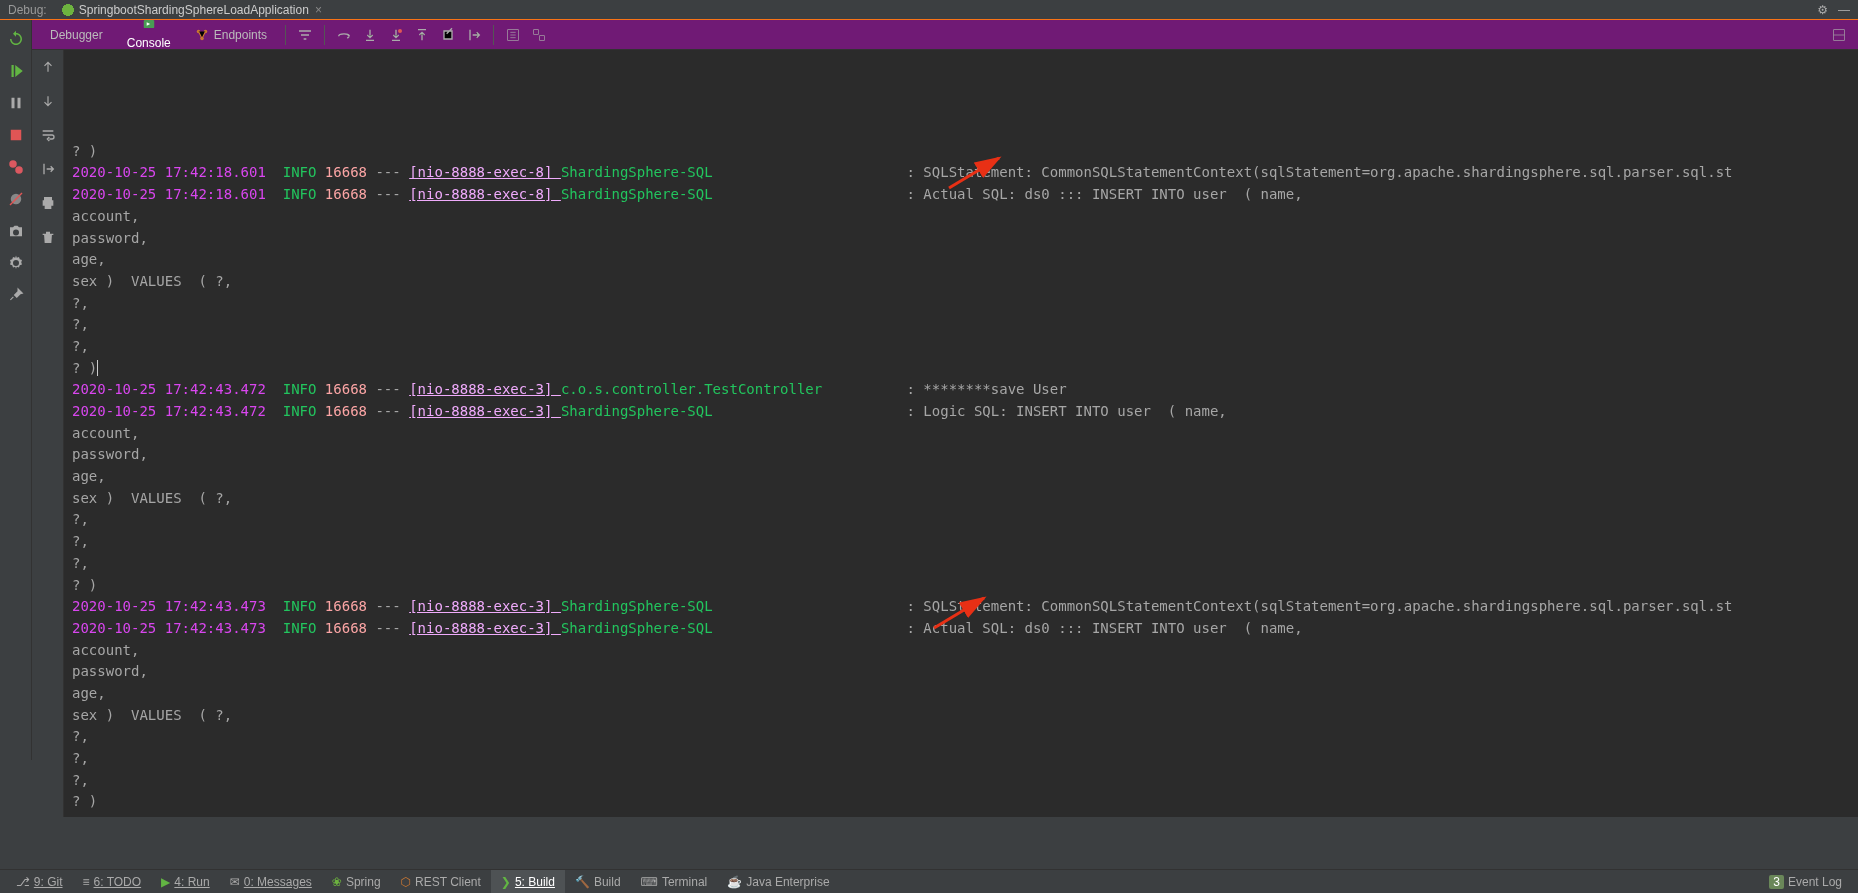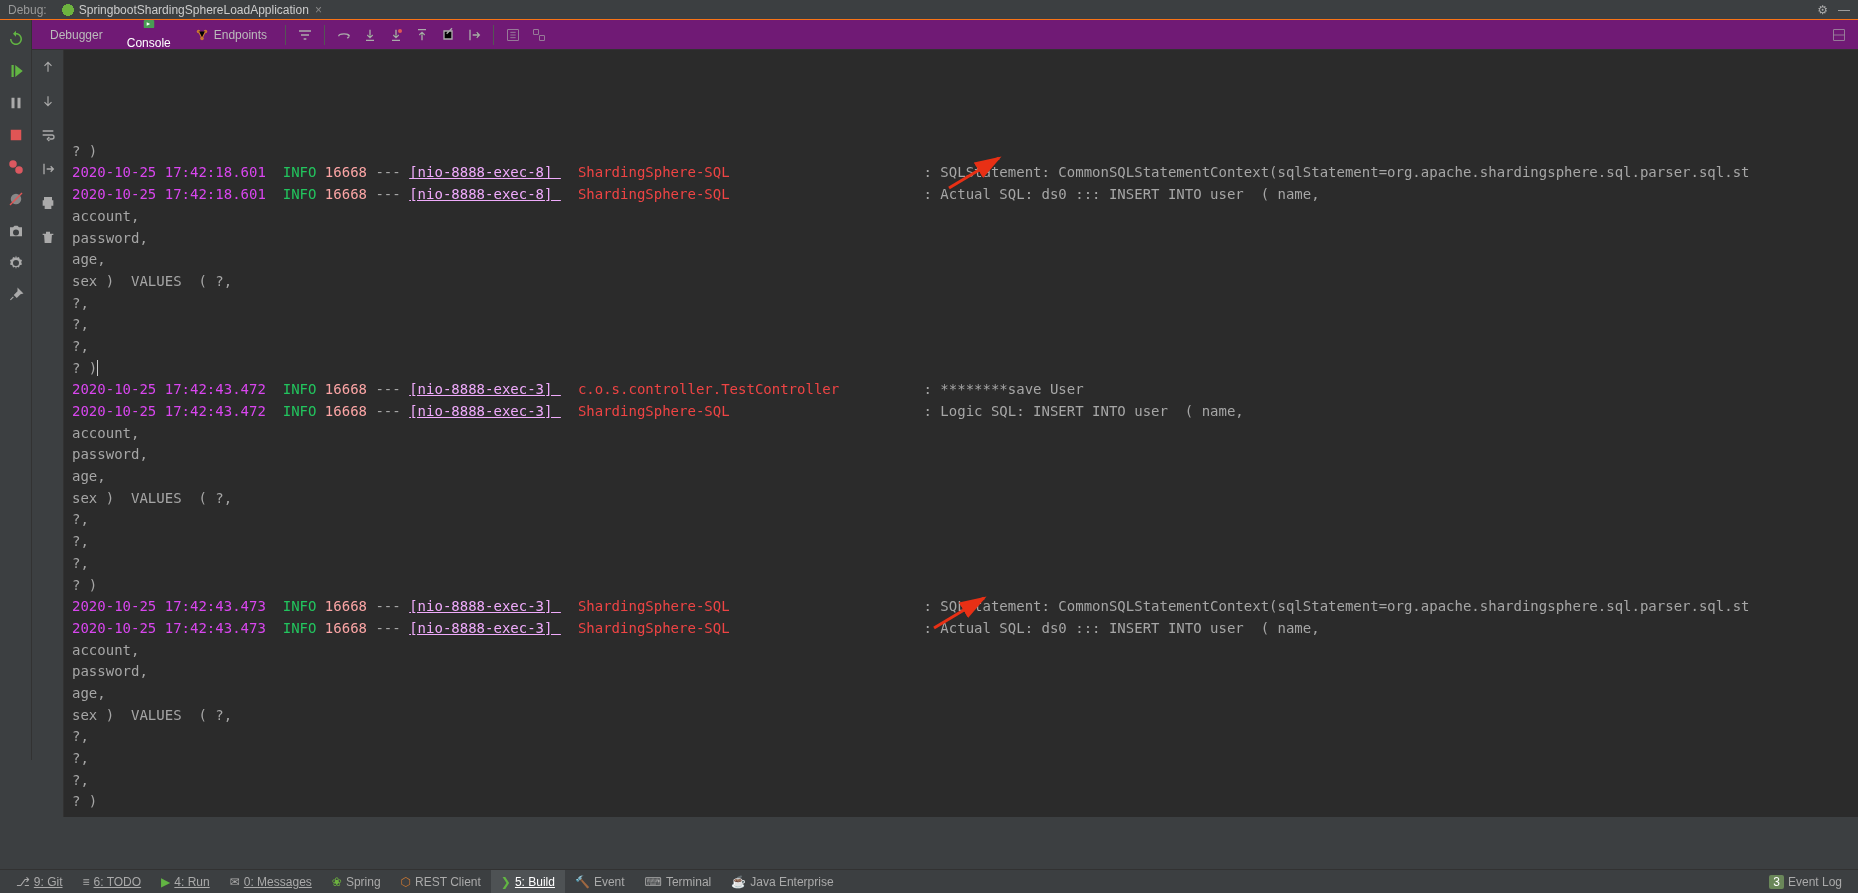--- a/index.html
+++ b/index.html
@@ -122,21 +122,21 @@
   color: #a6a6a6;
   white-space: pre;
   overflow: hidden;
   position: relative;
 }
 .log-line { display: block; }
 .ts { color: #d946ef; }
 .info { color: #22c55e; }
 .pid { color: #fca5a5; }
 .thread { color: #f0abfc; text-decoration: underline; }
-.logger-green { color: #ef4444; margin-left: 17px; }
+.logger-green { color: #22c55e; }
 .msg { color: #a6a6a6; }
 .cursor { border-left: 1px solid #ccc; }
 
 .arrow {
   position: absolute;
   pointer-events: none;
 }
 .arrow svg { display: block; }
 
 .bottom-bar {
@@ -370,21 +370,21 @@
   <div class="status-item">
       <span style="color:#cc7832">⬡</span>
       <span>REST Client</span>
     </div>
   <div class="status-item active">
       <span style="color:#62b543">❯</span>
       <span><u>5: Build</u></span>
     </div>
   <div class="status-item">
       <span>🔨</span>
-      <span>Event</span>
+      <span>Build</span>
     </div>
   <div class="status-item">
       <span>⌨</span>
       <span>Terminal</span>
     </div>
   <div class="status-item">
       <span style="color:#cc7832">☕</span>
       <span>Java Enterprise</span>
     </div>
   <div style="flex:1"></div>

